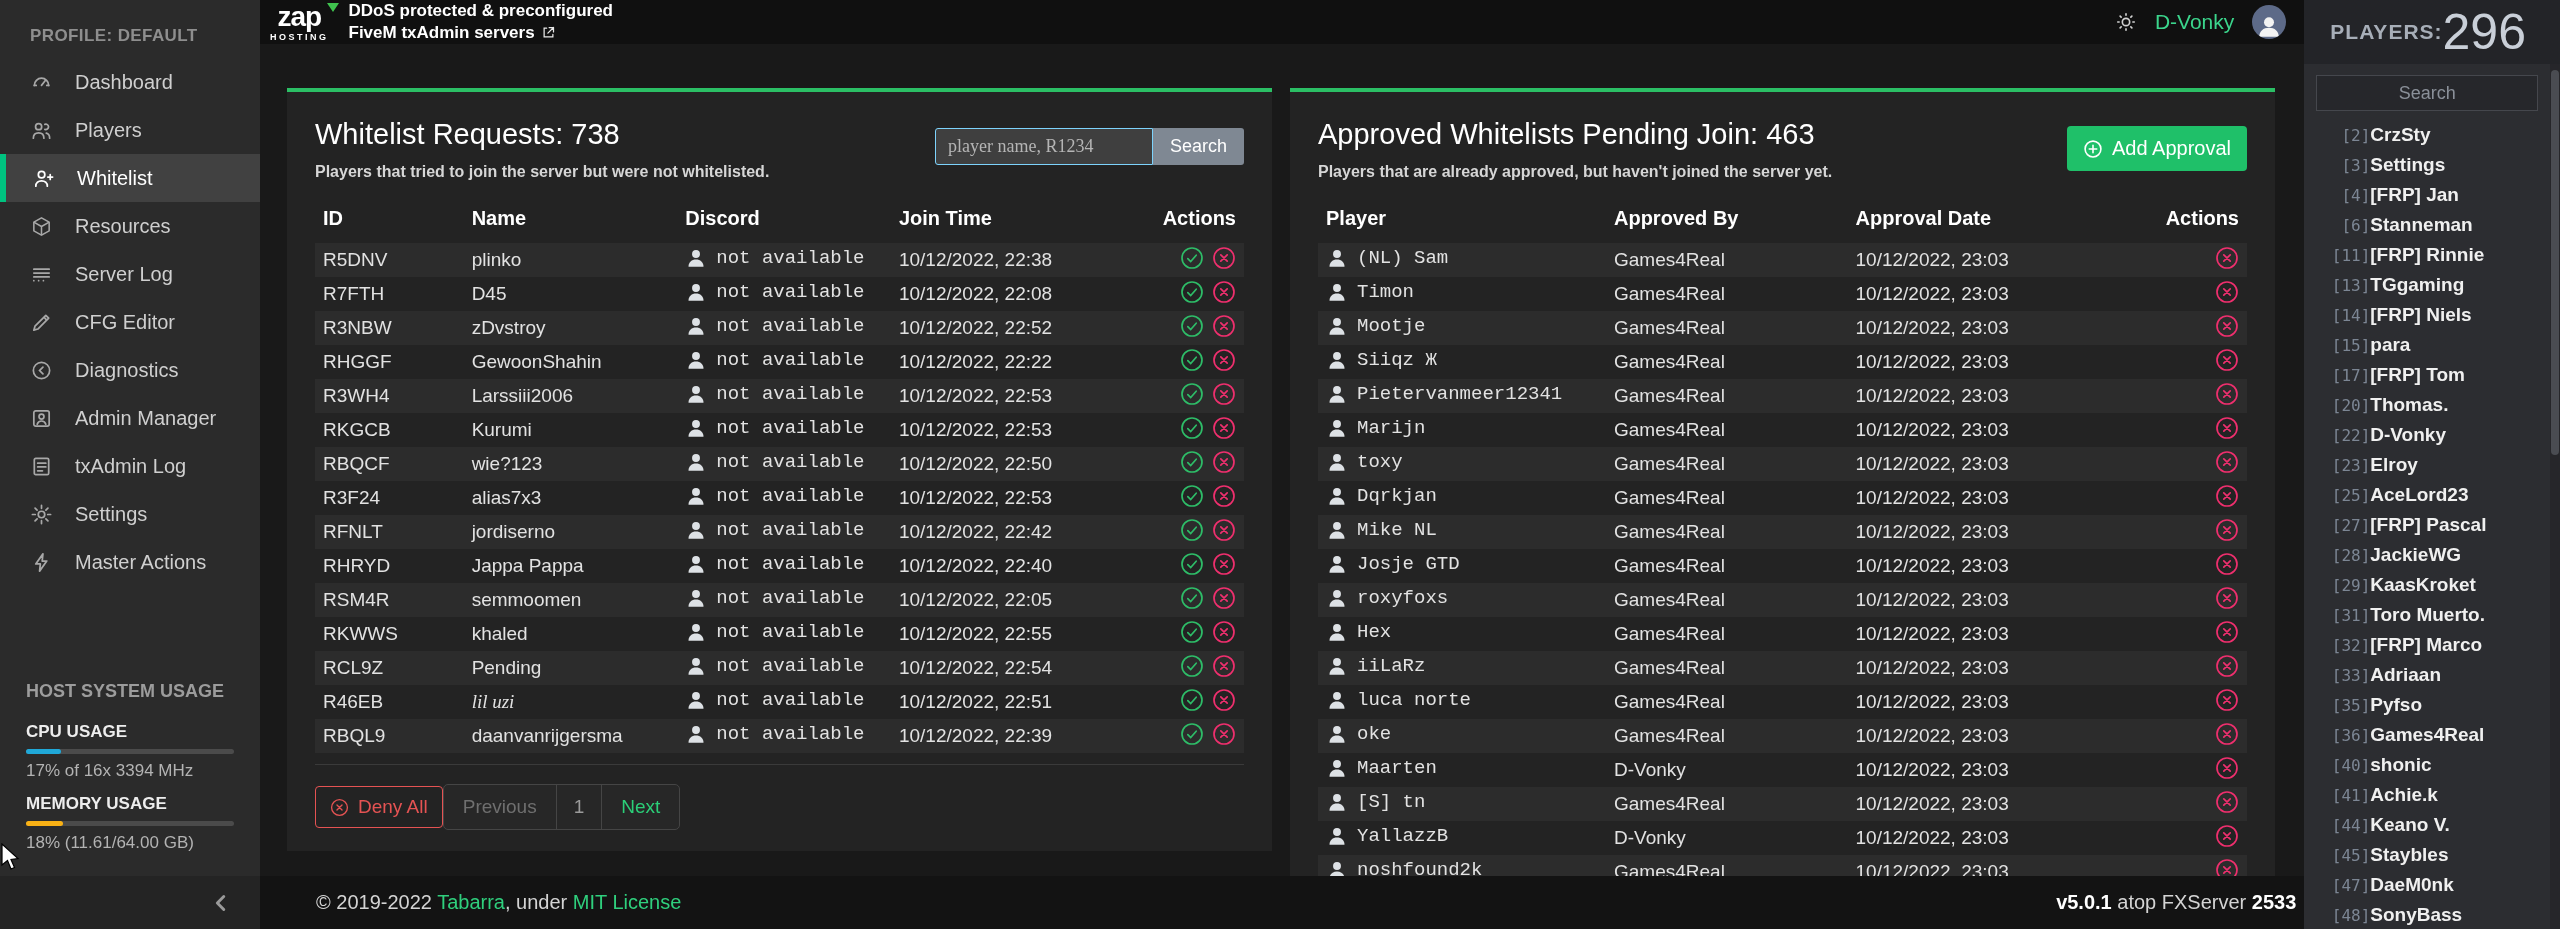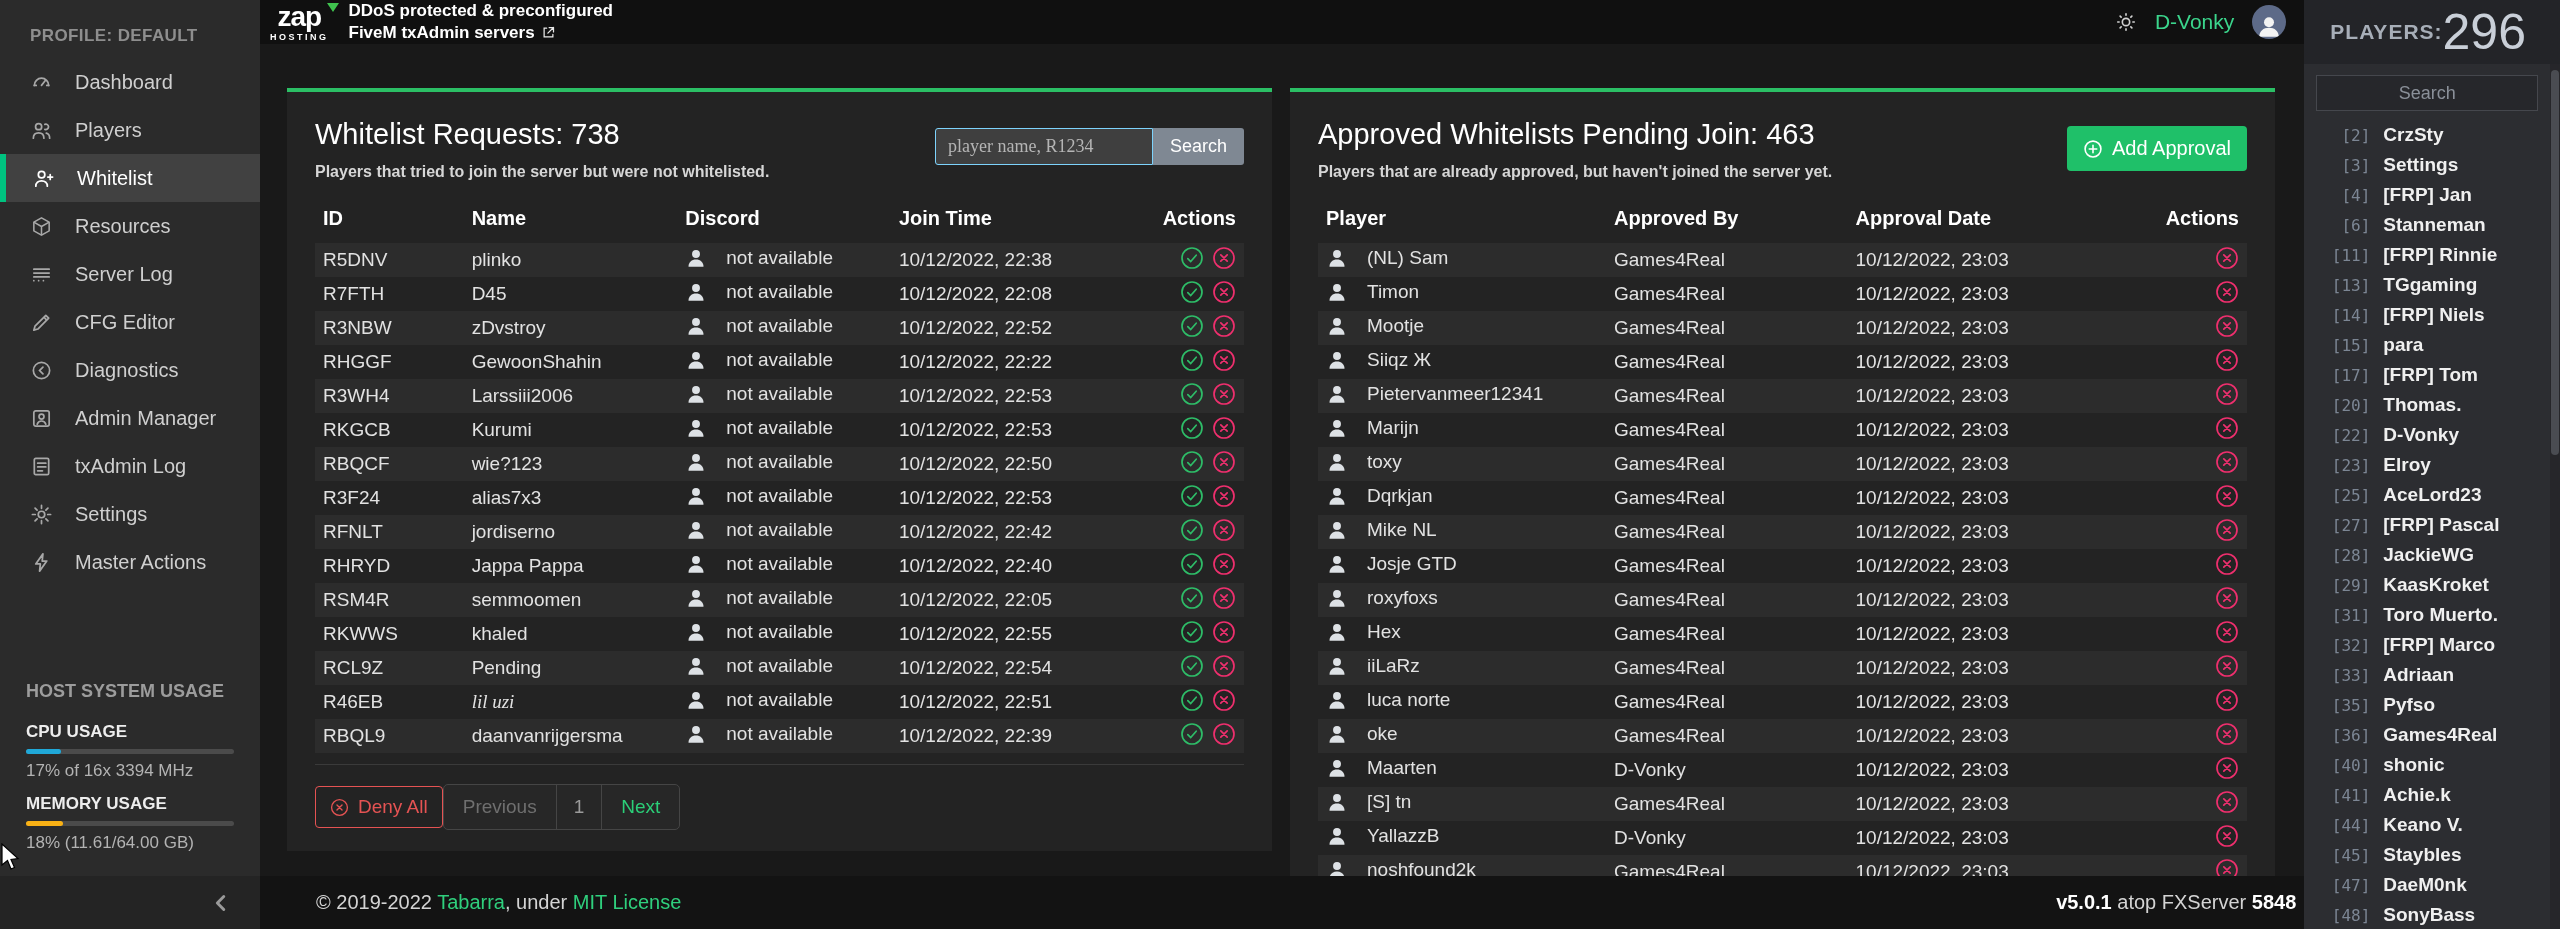--- a/index.html
+++ b/index.html
@@ -66,21 +66,21 @@
   .add-btn { display:inline-flex; align-items:center; gap:9px; background:#1fc069; color:#fff; font-size:20px;
     padding:11px 16px; border:none; border-radius:4px; cursor:pointer; margin-top:8px; font-family:inherit; }
   .add-btn svg { width:20px; height:20px; color:#fff; }
 
   table.tbl { width:100%; border-collapse:collapse; table-layout:fixed; margin-top:16px; }
   .tbl th { text-align:left; font-size:20px; color:#fff; padding:10px 0 13px 8px; }
   .tbl td { font-size:19px; color:#e2e2e2; padding-left:8px; vertical-align:middle; }
   .tbl-left td { height:34px; } .tbl-right td { height:34px; }
   .tbl tbody tr:nth-child(odd) { background:rgba(255,255,255,.045); }
   .tbl .c-actions { text-align:right; padding-right:8px; }
-  .icontext { display:inline-flex; align-items:flex-end; gap:19px; }
+  .icontext { display:inline-flex; align-items:flex-end; gap:9px;font-family:Liberation Mono, monospace; }
   .ava { width:22px; height:22px; flex:0 0 22px; }
   .act { display:inline-flex; gap:8px; }
   .act svg { width:24px; height:24px; cursor:pointer; }
   .icon-check { color:#2ebd68; } .icon-x { color:#ef2f6e; }
   td.italic { font-style:italic; font-family:"Liberation Serif",serif; }
 
   .card-foot { margin-top:auto; border-top:1px solid #3a3a3a; padding:19px 0 21px; display:flex;
     justify-content:flex-start; align-items:center; }
   .deny-btn { display:inline-flex; align-items:center; gap:9px; background:transparent; border:1px solid #e55353;
     color:#e55353; font-size:19px; padding:9px 14px; border-radius:4px; cursor:pointer; font-family:inherit; }
@@ -96,21 +96,21 @@
     padding:0 34px 0 26px;text-align:center; }
   .p-label { font-size:21px; font-weight:bold; color:#a7aeb8; letter-spacing:1px; }
   .p-count { font-size:50px; color:#c9cfd8; line-height:1; }
   .p-search { margin:11px 22px 4px 12px; }
   .p-search input { width:100%; height:36px; background:#26272b; border:1px solid #45474d; color:#c5c9cf;
     text-align:center; font-size:18px; outline:none; font-family:inherit; }
   .p-search input::placeholder { color:#8a9099; }
   .p-list { flex:1; overflow:hidden; padding-top:5px; }
   .p-item { height:30px; display:flex; align-items:center; cursor:pointer; }
   .p-slot { width:66px; text-align:right; font-family:"DejaVu Sans Mono",monospace; font-size:16px; color:#7c8694; }
-  .p-name { margin-left:13px; font-size:19px; font-weight:bold; color:#f0f0f0; }
+  .p-name { font-size:19px; font-weight:bold; color:#f0f0f0; }
   .p-track { position:absolute; top:64px; right:0; width:10px; bottom:0; background:#26262a; }
   .p-thumb { position:absolute; top:6px; right:1px; width:8px; height:385px; background:#4a4c52; border-radius:4px; cursor:grab; }
 
   
   .main-footer { height:53px; background:#131313; display:flex; align-items:center; justify-content:space-between;
     padding:0 8px 0 56px; font-size:20px; color:#d4d4d4; }
   .f-link { color:#2fcf7d; cursor:pointer; text-decoration:none; }
   .f-bold { font-weight:bold; color:#fff; }
 
   .cursor-arrow { position:absolute; left:0; top:843px; width:24px; height:30px; z-index:50; pointer-events:none; }
@@ -1030,21 +1030,21 @@
           </tbody>
         </table>
       </section>
     </div>
 
     <footer class="main-footer">
       <div>
         <span>© 2019-2022 </span><a class="f-link">Tabarra</a><span>, under </span><a class="f-link">MIT License</a>
       </div>
       <div>
-        <span class="f-bold">v5.0.1</span><span> atop FXServer </span><span class="f-bold">5848</span>
+        <span class="f-bold">v5.0.1</span><span> atop FXServer </span><span class="f-bold">2533</span>
       </div>
     </footer>
   </main>
 
   <aside class="players-col">
     <div class="p-head">
       <span class="p-label">PLAYERS:</span>
       <span class="p-count">296</span>
     </div>
     <div class="p-search">

